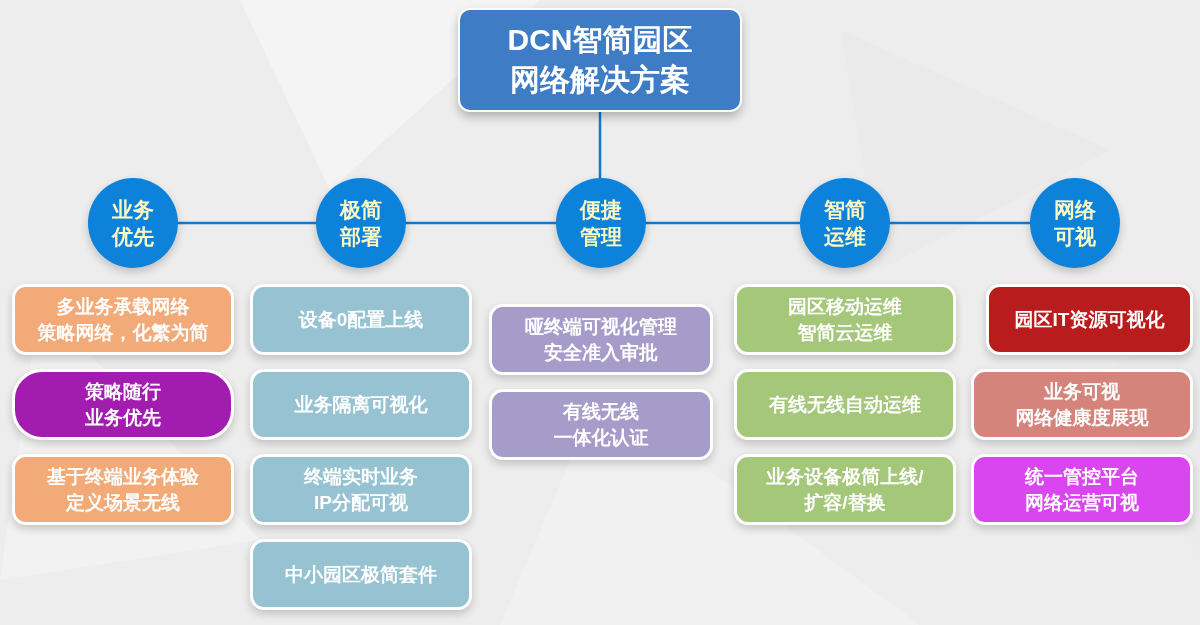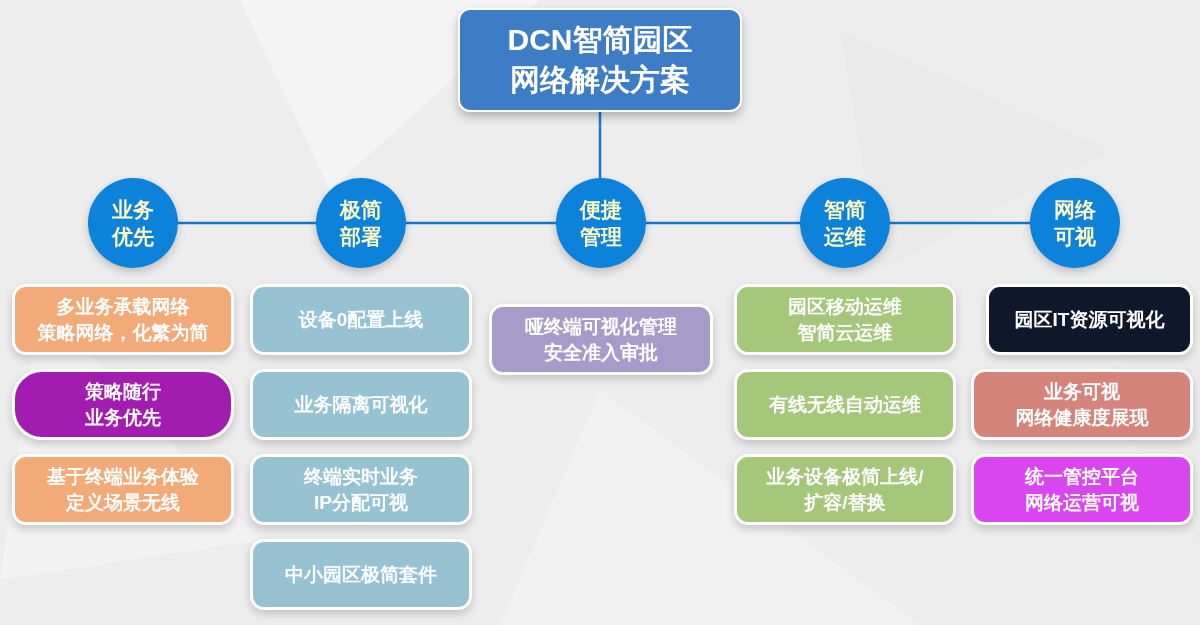--- a/index.html
+++ b/index.html
@@ -134,39 +134,43 @@
       <div>中小园区极简套件</div>
       <div></div>
     </div>
   </div>
 
   <div class="col" style="left:489px;width:224px">
     <div class="card" style="background: rgb(166, 156, 202); margin-top: 20px;">
       <div>哑终端可视化管理</div>
       <div>安全准入审批</div>
     </div>
+    <div class="card" style="background: rgb(166, 156, 202);">
+      <div>有线无线</div>
+      <div>一体化认证</div>
+    </div>
   </div>
 
   <div class="col" style="left:734px;width:222px">
     <div class="card" style="background: rgb(164, 199, 122);">
       <div>园区移动运维</div>
       <div>智简云运维</div>
     </div>
     <div class="card" style="background: rgb(164, 199, 122);">
       <div>有线无线自动运维</div>
       <div></div>
     </div>
     <div class="card" style="background: rgb(164, 199, 122);">
       <div>业务设备极简上线/</div>
       <div>扩容/替换</div>
     </div>
   </div>
 
   <div class="col" style="left:971px;width:222px">
-    <div class="card" style="background: #0f172a; margin-left: 15px;">
+    <div class="card" style="background: #b91c1c; margin-left: 15px;">
       <div>园区IT资源可视化</div>
       <div></div>
     </div>
     <div class="card" style="background: rgb(213, 132, 124);">
       <div>业务可视</div>
       <div>网络健康度展现</div>
     </div>
     <div class="card" style="background: #d946ef;">
       <div>统一管控平台</div>
       <div>网络运营可视</div>

